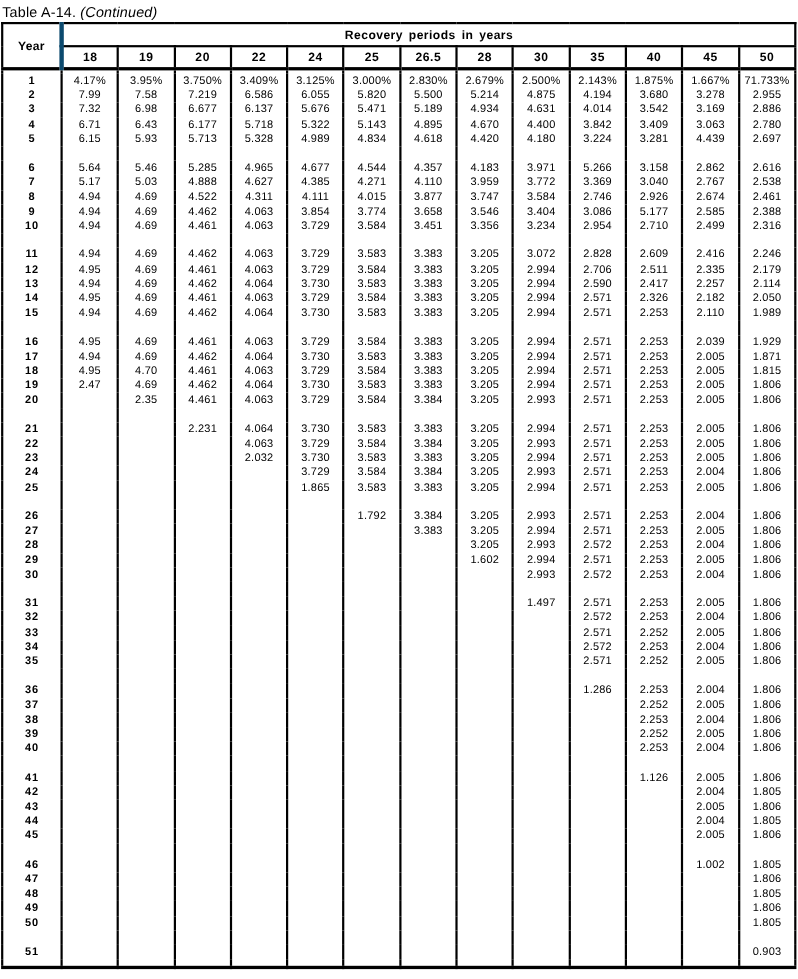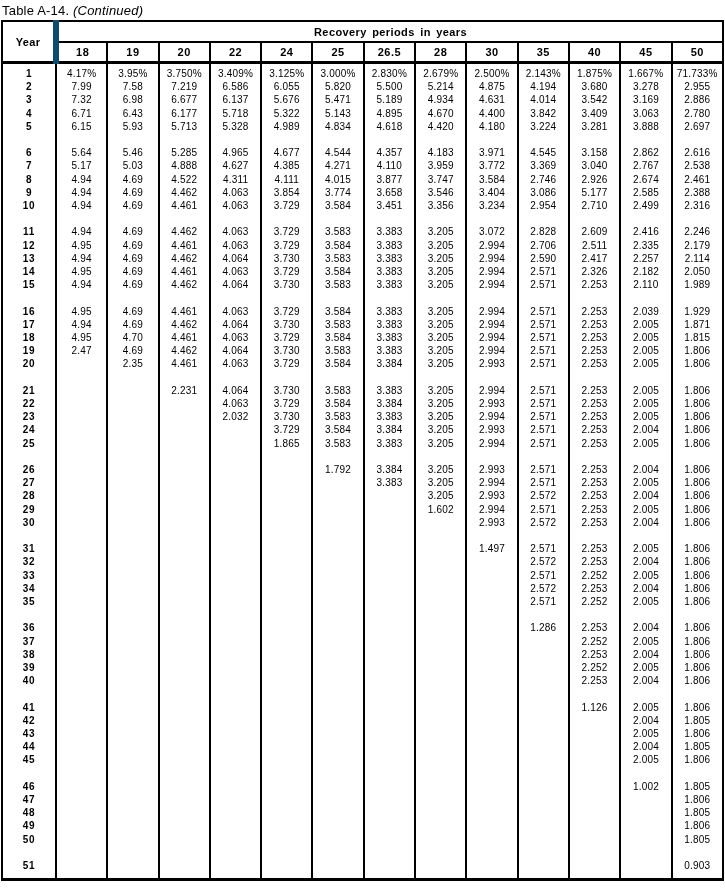--- a/index.html
+++ b/index.html
@@ -26,21 +26,21 @@
   }
   col.year-col { width: 54px; }
   th, td {
     padding: 0; margin: 0;
     text-align: center;
     white-space: nowrap;
     overflow: hidden;
   }
   th { font-size: 11px; font-weight: bold; }
   th.year-head {
-    border-right: 6px solid #0c4a6e;
+    border-right: 4px solid #0c4a6e;
     border-bottom: 3px solid #000;
     letter-spacing: 0.3px;
   }
   th.group-head {
     border-bottom: 2px solid #000;
     height: 19px;
     letter-spacing: 0.4px;
     word-spacing: 2px;
   }
   tr.period-row th {
@@ -182,21 +182,21 @@
         <td>5.93</td>
         <td>5.713</td>
         <td>5.328</td>
         <td>4.989</td>
         <td>4.834</td>
         <td>4.618</td>
         <td>4.420</td>
         <td>4.180</td>
         <td>3.224</td>
         <td>3.281</td>
-        <td>3.888</td>
+        <td>4.439</td>
         <td>2.697</td>
       </tr>
       <tr class="spacer">
         <td></td>
         <td></td>
         <td></td>
         <td></td>
         <td></td>
         <td></td>
         <td></td>
@@ -212,21 +212,21 @@
         <td class="year">6</td>
         <td>5.64</td>
         <td>5.46</td>
         <td>5.285</td>
         <td>4.965</td>
         <td>4.677</td>
         <td>4.544</td>
         <td>4.357</td>
         <td>4.183</td>
         <td>3.971</td>
-        <td>4.545</td>
+        <td>5.266</td>
         <td>3.158</td>
         <td>2.862</td>
         <td>2.616</td>
       </tr>
       <tr>
         <td class="year">7</td>
         <td>5.17</td>
         <td>5.03</td>
         <td>4.888</td>
         <td>4.627</td>

